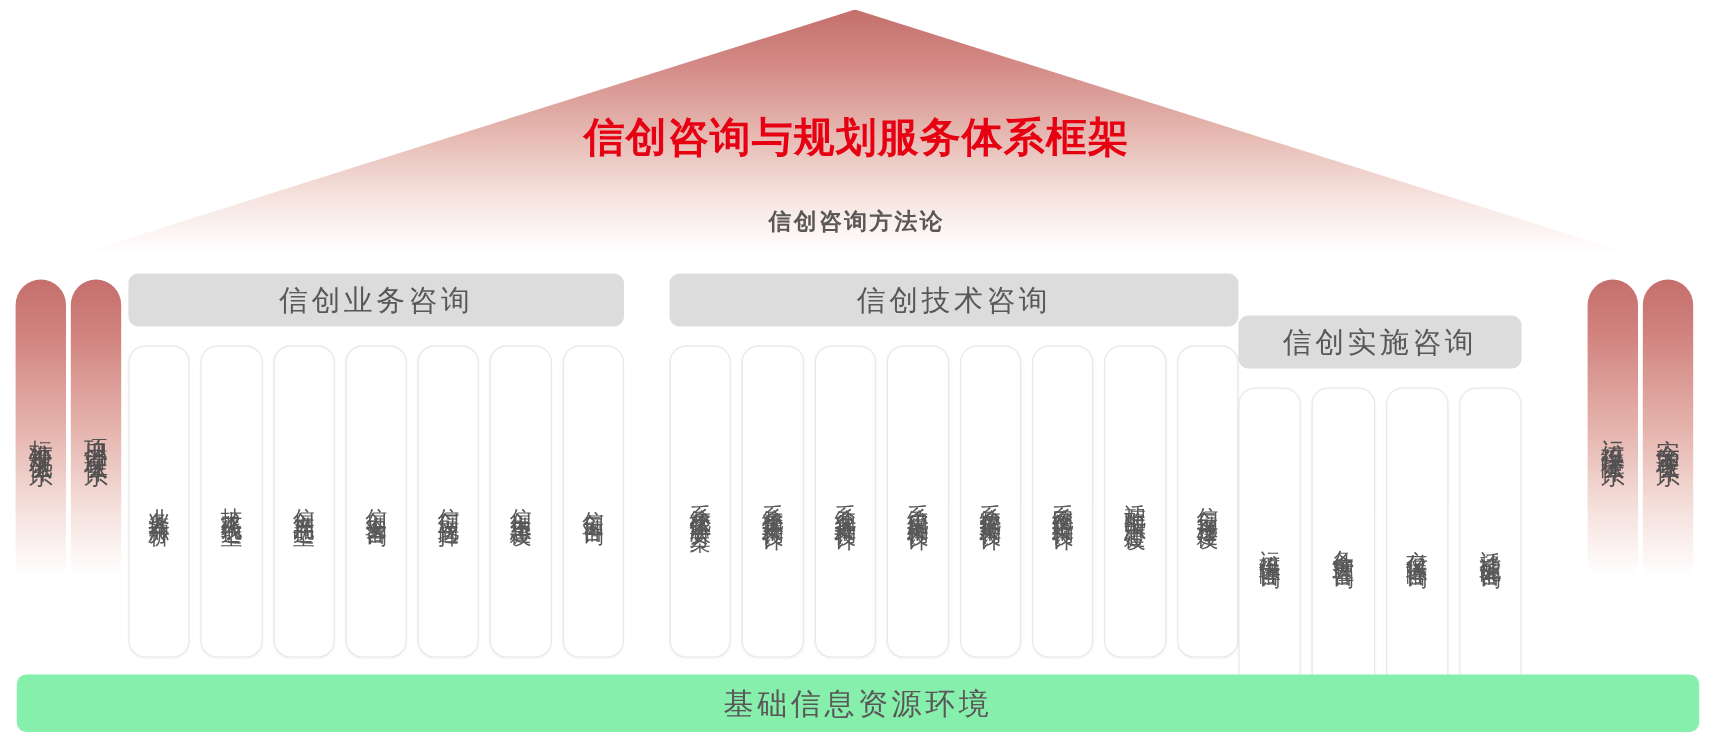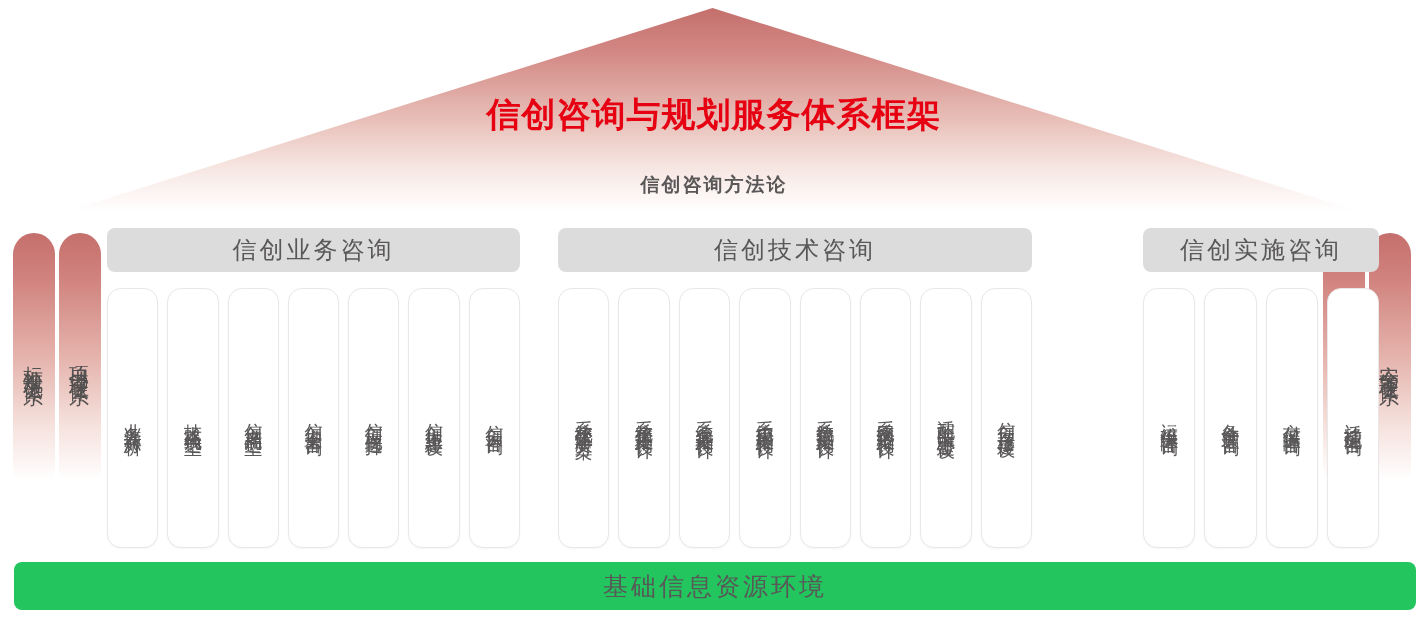--- a/index.html
+++ b/index.html
@@ -29,40 +29,40 @@
   }
   .pillar span{
     writing-mode:vertical-rl;text-orientation:upright;
     font-size:20px;letter-spacing:4px;color:#525050;
   }
   .pL0{left:13px;} .pL1{left:59px;} .pR0{left:1323px;} .pR1{left:1369px;}
   
   .group{position:absolute;top:228px;}
   .g1{left:107px;width:413px;}
   .g2{left:558px;width:474px;}
-  .g3{left:1143px;width:236px;}
+  .g3{left:1032px;width:236px;margin-top:35px;}
   .group-header{
     height:44px;background:#dcdcdc;border-radius:8px;
     display:flex;align-items:center;justify-content:center;
     font-size:24px;color:#595757;letter-spacing:3px;
   }
   .cols{margin-top:16px;display:flex;gap:9px;height:260px;}
   .col{
     flex:1;background:#ffffff;border:1px solid #e9e7e7;border-radius:14px;
     box-shadow:0 1px 2px rgba(0,0,0,0.04);
     display:flex;align-items:center;justify-content:center;
   }
   .col span{
     writing-mode:vertical-rl;text-orientation:upright;
     font-size:18px;letter-spacing:3px;color:#595757;
   }
   
   .footer-bar{
     position:absolute;left:14px;top:562px;width:1402px;height:48px;
-    background:#22c55e;border-radius:8px;
+    background:#86efac;border-radius:8px;
     display:flex;align-items:center;justify-content:center;
     font-size:25px;color:#595757;letter-spacing:3px;
   }
 </style>
 </head>
 <body>
 
 <div class="canvas">
 
   <div class="roof"></div>

